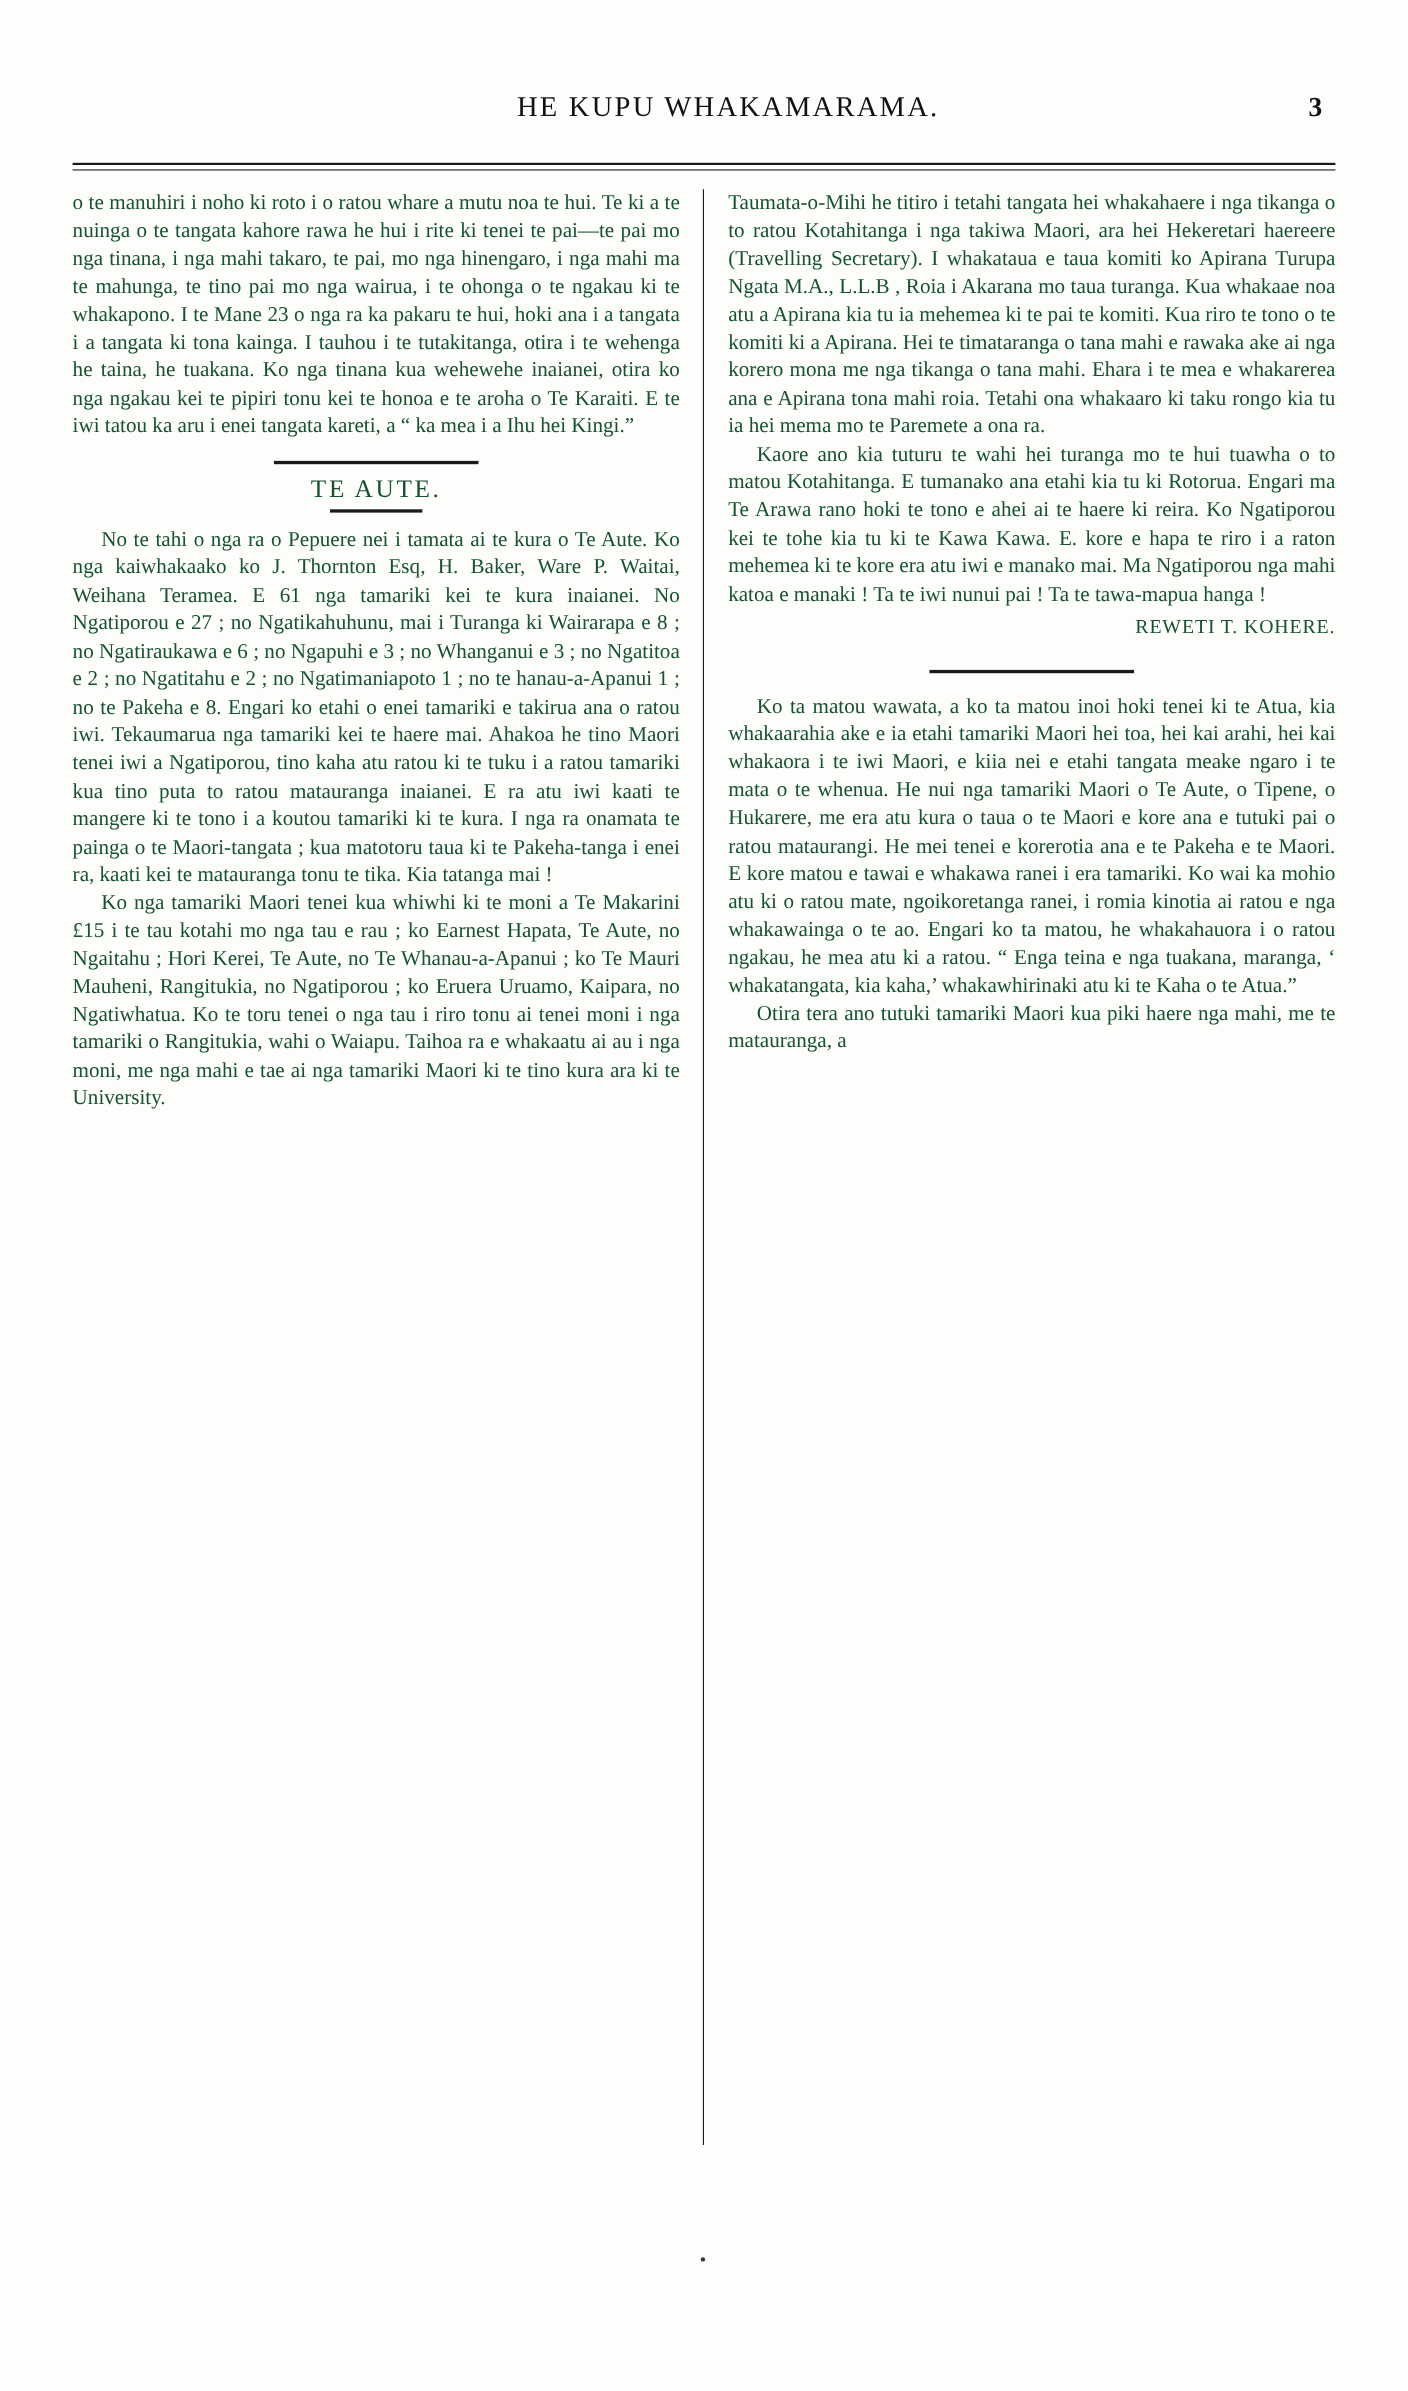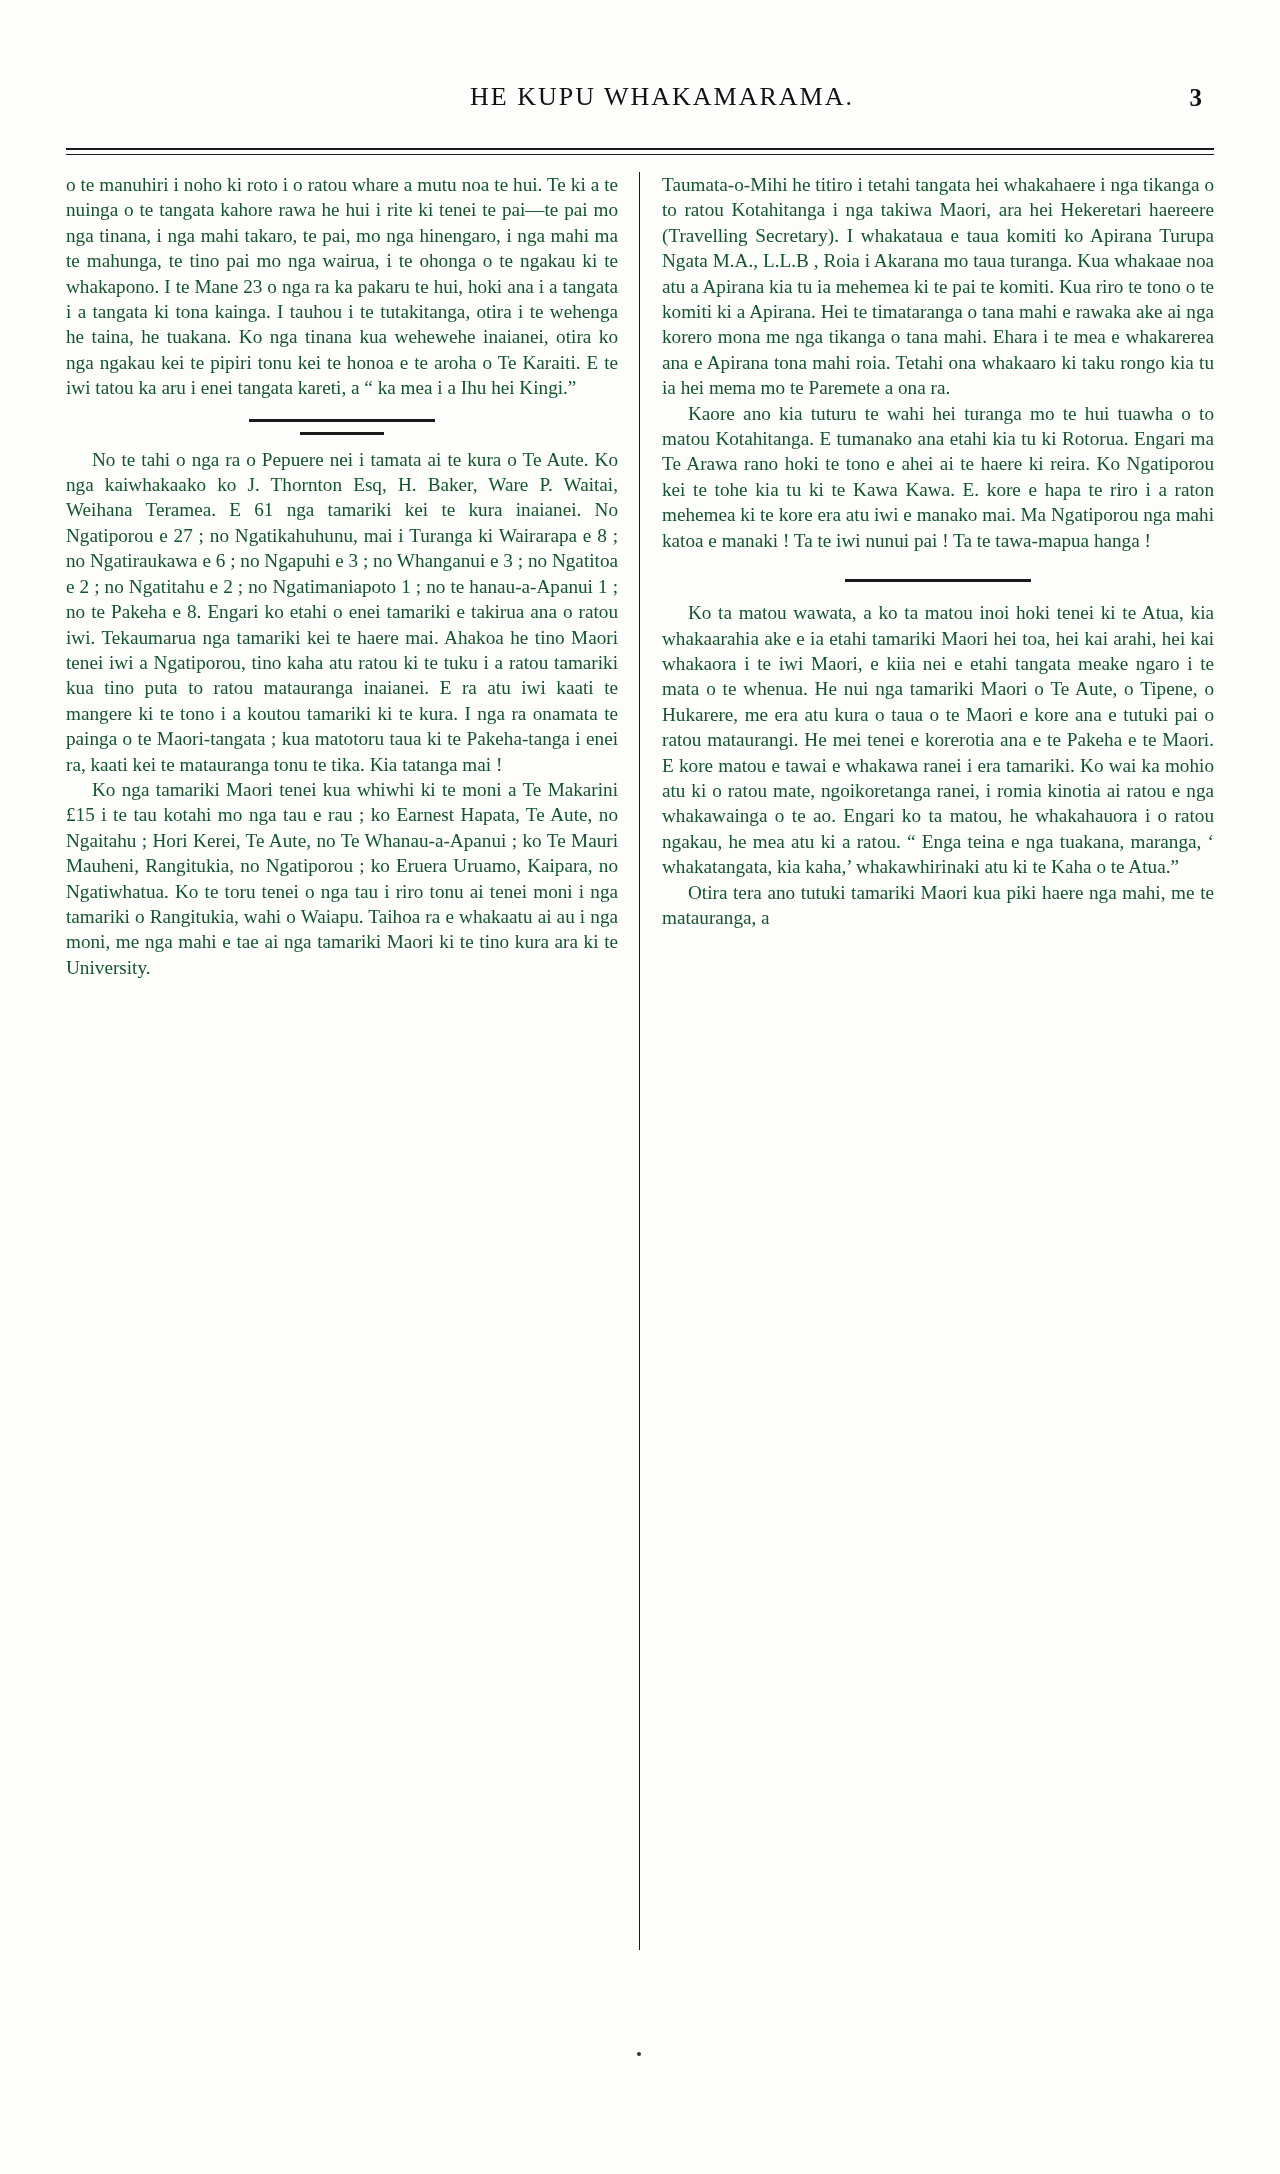--- a/index.html
+++ b/index.html
@@ -158,30 +158,32 @@
 
   <div class="columns">
 
     <div class="divider"></div>
 
     <div class="col col-left">
       <p class="noind">o te manuhiri i noho ki roto i o ratou whare a mutu noa te hui.  Te ki a te nuinga o te tangata kahore rawa he hui i rite ki tenei te pai—te pai mo nga tinana, i nga mahi takaro, te pai, mo nga hinengaro, i nga mahi ma te mahunga, te tino pai mo nga wairua, i te ohonga o te ngakau ki te whakapono.  I te Mane 23 o nga ra ka pakaru te hui, hoki ana i a tangata i a tangata ki tona kainga.  I tauhou i te tutakitanga, otira i te wehenga he taina, he tuakana.  Ko nga tinana kua wehewehe inaianei, otira ko nga ngakau kei te pipiri tonu kei te honoa e te aroha o Te Karaiti.  E te iwi tatou ka aru i enei tangata kareti, a “ ka mea i a Ihu hei Kingi.”</p>
 
       <div class="sep"></div>
 
+      <div class="sec-head">TE AUTE.</div>
       <div class="small-rule dbl"></div>
 
       <p>No te tahi o nga ra o Pepuere nei i tamata ai te kura o Te Aute.  Ko nga kaiwhakaako ko J. Thornton Esq, H. Baker, Ware P. Waitai, Weihana Teramea.  E 61 nga tamariki kei te kura inaianei.  No Ngatiporou e 27 ; no Ngatikahuhunu, mai i Turanga ki Wairarapa e 8 ; no Ngatiraukawa e 6 ; no Ngapuhi e 3 ; no Whanganui e 3 ; no Ngatitoa e 2 ; no Ngatitahu e 2 ; no Ngatimaniapoto 1 ; no te hanau-a-Apanui 1 ; no te Pakeha e 8.  Engari ko etahi o enei tamariki e takirua ana o ratou iwi.  Tekaumarua nga tamariki kei te haere mai.  Ahakoa he tino Maori tenei iwi a Ngatiporou, tino kaha atu ratou ki te tuku i a ratou tamariki kua tino puta to ratou matauranga inaianei.  E ra atu iwi kaati te mangere ki te tono i a koutou tamariki ki te kura.  I nga ra onamata te painga o te Maori-tangata ; kua matotoru taua ki te Pakeha-tanga i enei ra, kaati kei te matauranga tonu te tika.  Kia tatanga mai !</p>
       <p>Ko nga tamariki Maori tenei kua whiwhi ki te moni a Te Makarini £15 i te tau kotahi mo nga tau e rau ; ko Earnest Hapata, Te Aute, no Ngaitahu ; Hori Kerei, Te Aute, no Te Whanau-a-Apanui ; ko Te Mauri Mauheni, Rangitukia, no Ngatiporou ; ko Eruera Uruamo, Kaipara, no Ngatiwhatua.  Ko te toru tenei o nga tau i riro tonu ai tenei moni i nga tamariki o Rangitukia, wahi o Waiapu.  Taihoa ra e whakaatu ai au i nga moni, me nga mahi e tae ai nga tamariki Maori ki te tino kura ara ki te University.</p>
     </div>
 
     <div class="col col-right">
       <p class="noind">Taumata-o-Mihi he titiro i tetahi tangata hei whakahaere i nga tikanga o to ratou Kotahitanga i nga takiwa Maori, ara hei Hekeretari haereere (Travelling Secretary).  I whakataua e taua komiti ko Apirana Turupa Ngata M.A., L.L.B , Roia i Akarana mo taua turanga.  Kua whakaae noa atu a Apirana kia tu ia mehemea ki te pai te komiti.  Kua riro te tono o te komiti ki a Apirana.  Hei te timataranga o tana mahi e rawaka ake ai nga korero mona me nga tikanga o tana mahi.  Ehara i te mea e whakarerea ana e Apirana tona mahi roia.  Tetahi ona whakaaro ki taku rongo kia tu ia hei mema mo te Paremete a ona ra.</p>
       <p>Kaore ano kia tuturu te wahi hei turanga mo te hui tuawha o to matou Kotahitanga.  E tumanako ana etahi kia tu ki Rotorua.  Engari ma Te Arawa rano hoki te tono e ahei ai te haere ki reira.  Ko Ngatiporou kei te tohe kia tu ki te Kawa Kawa.  E. kore e hapa te riro i a raton mehemea ki te kore era atu iwi e manako mai.  Ma Ngatiporou nga mahi katoa e manaki !  Ta te iwi nunui pai !  Ta te tawa-mapua hanga !</p>
 
+      <div class="signature smallcaps">REWETI T. KOHERE.</div>
 
       <div class="spacer-8"></div>
 
 
       <div class="sep"></div>
 
 
       <div class="spacer-8"></div>
 
       <p>Ko ta matou wawata, a ko ta matou inoi hoki tenei ki te Atua, kia whakaarahia ake e ia etahi tamariki Maori hei toa, hei kai arahi, hei kai whakaora i te iwi Maori, e kiia nei e etahi tangata meake ngaro i te mata o te whenua.  He nui nga tamariki Maori o Te Aute, o Tipene, o Hukarere, me era atu kura o taua o te Maori e kore ana e tutuki pai o ratou mataurangi.  He mei tenei e korerotia ana e te Pakeha e te Maori.  E kore matou e tawai e whakawa ranei i era tamariki.  Ko wai ka mohio atu ki o ratou mate, ngoikoretanga ranei, i romia kinotia ai ratou e nga whakawainga o te ao.  Engari ko ta matou, he whakahauora i o ratou ngakau, he mea atu ki a ratou.  “ Enga teina e nga tuakana, maranga, ‘ whakatangata, kia kaha,’ whakawhirinaki atu ki te Kaha o te Atua.”</p>

